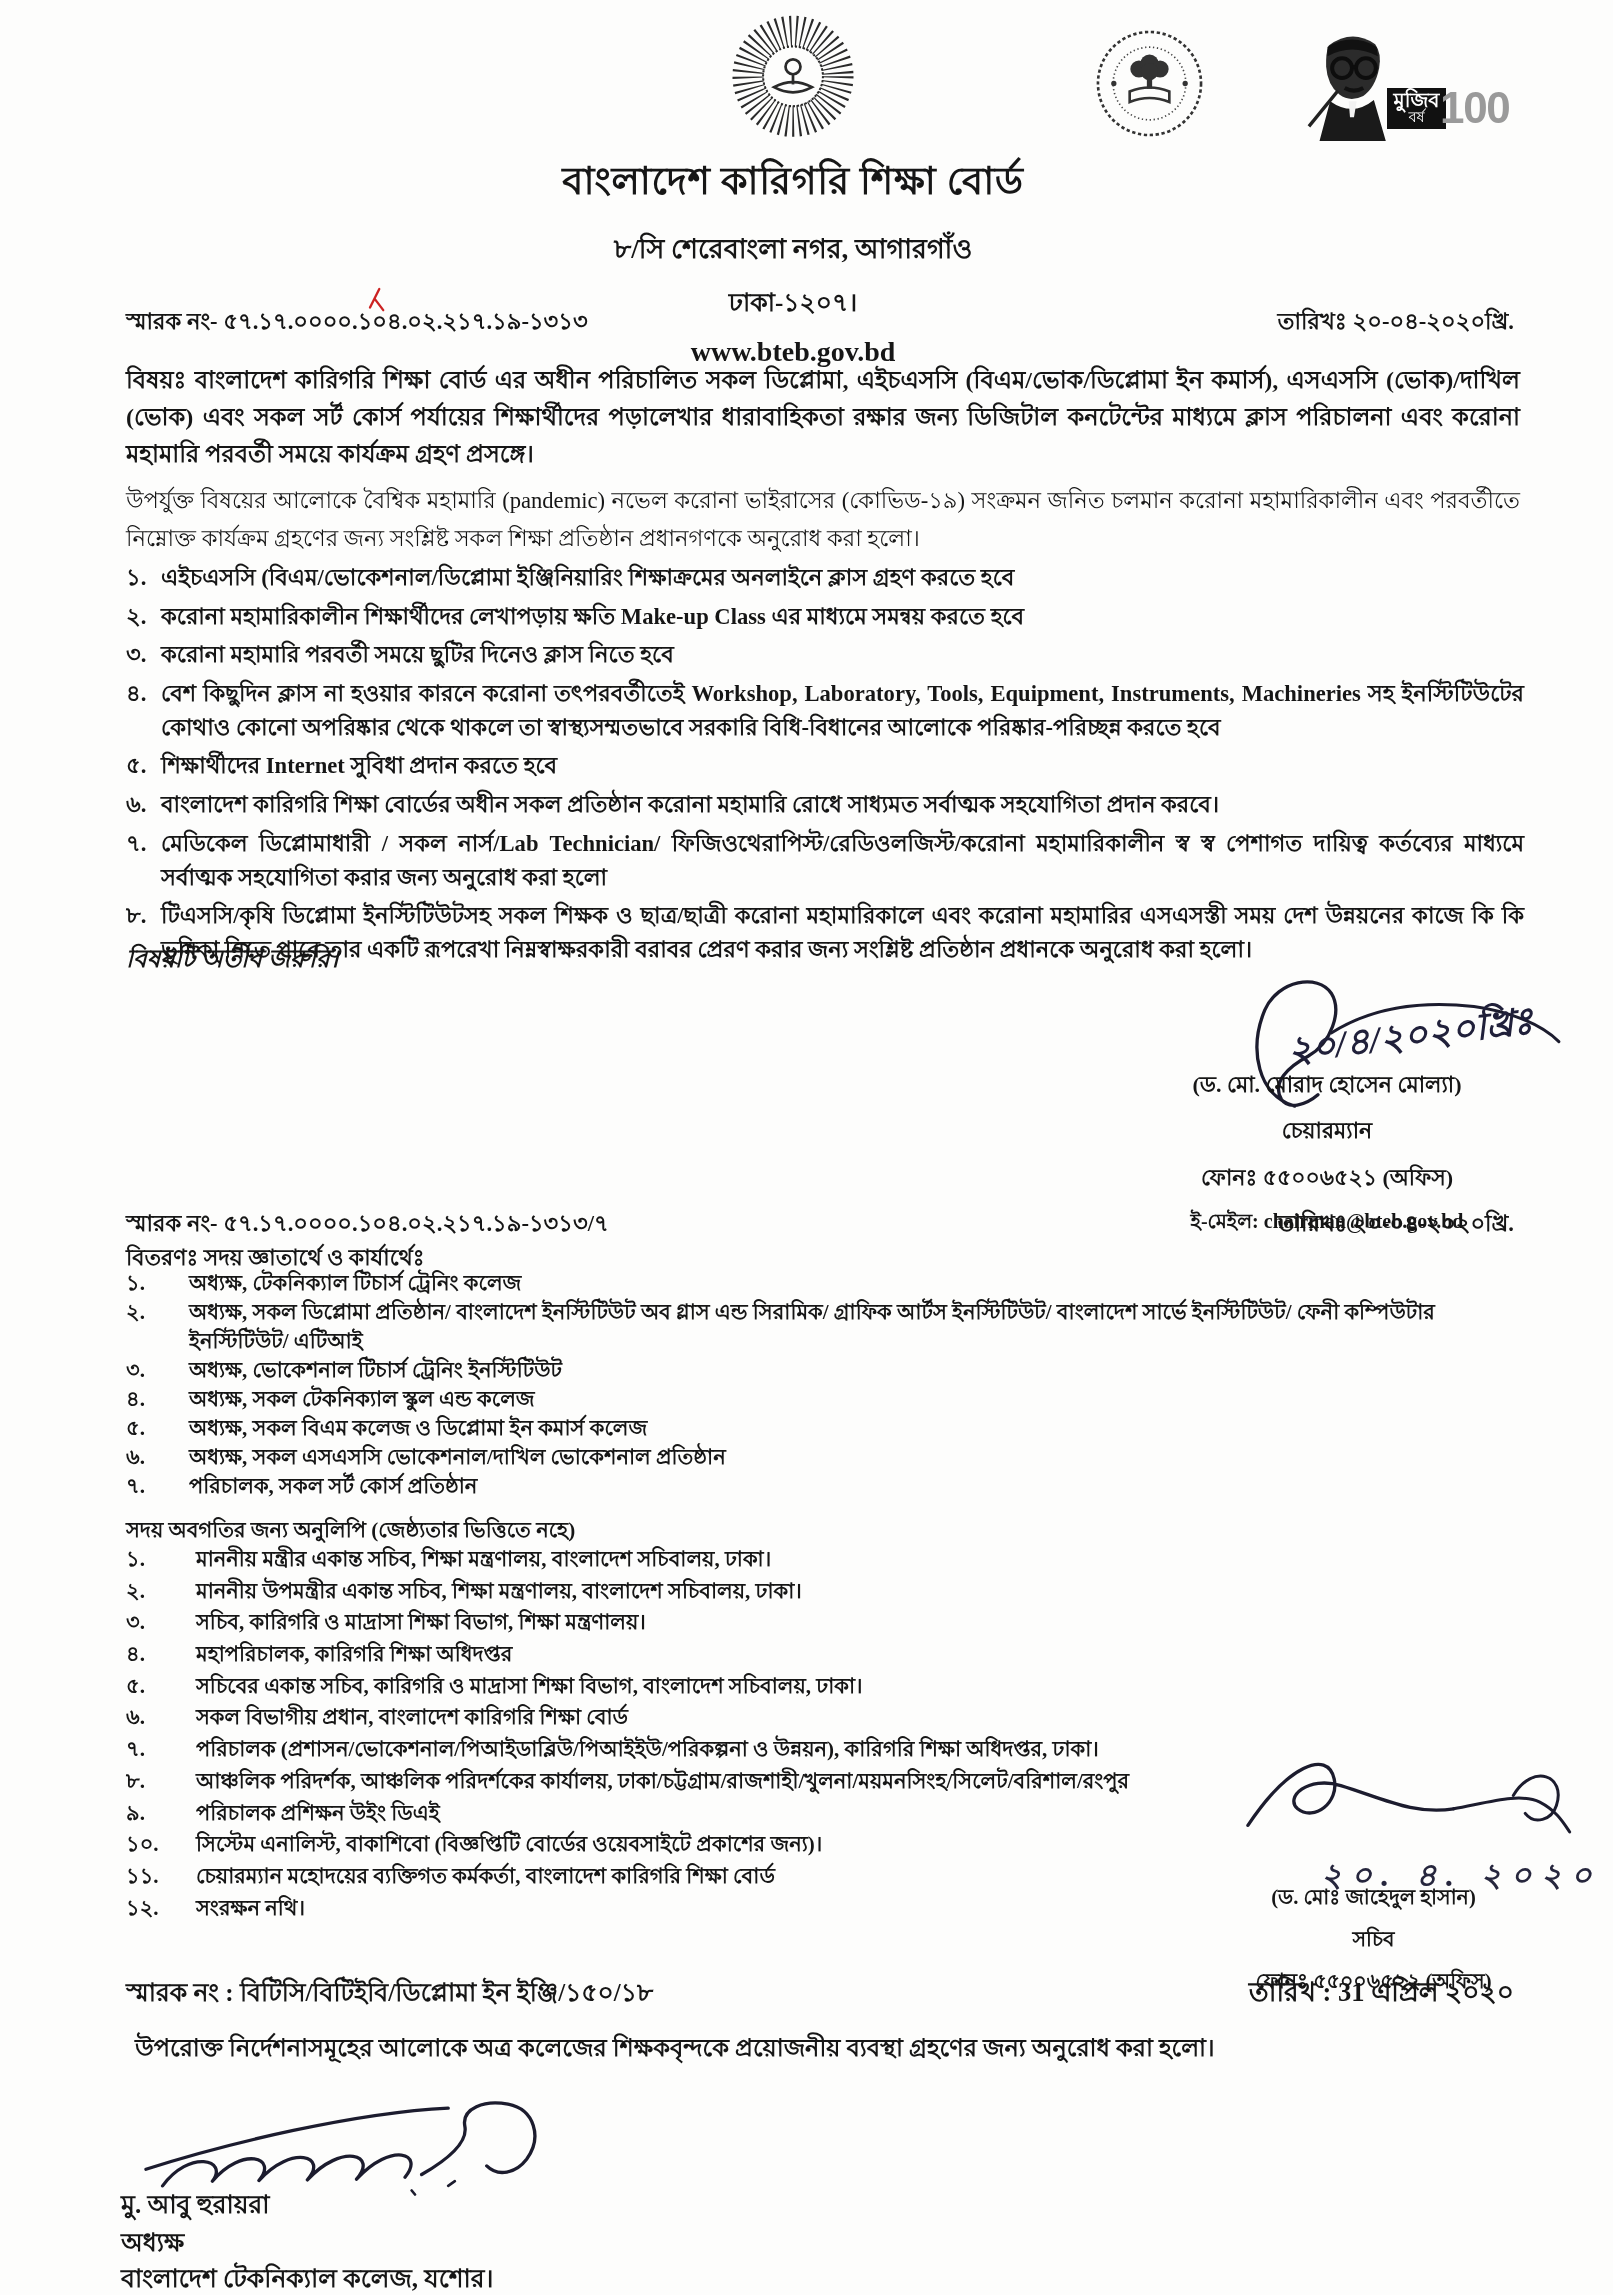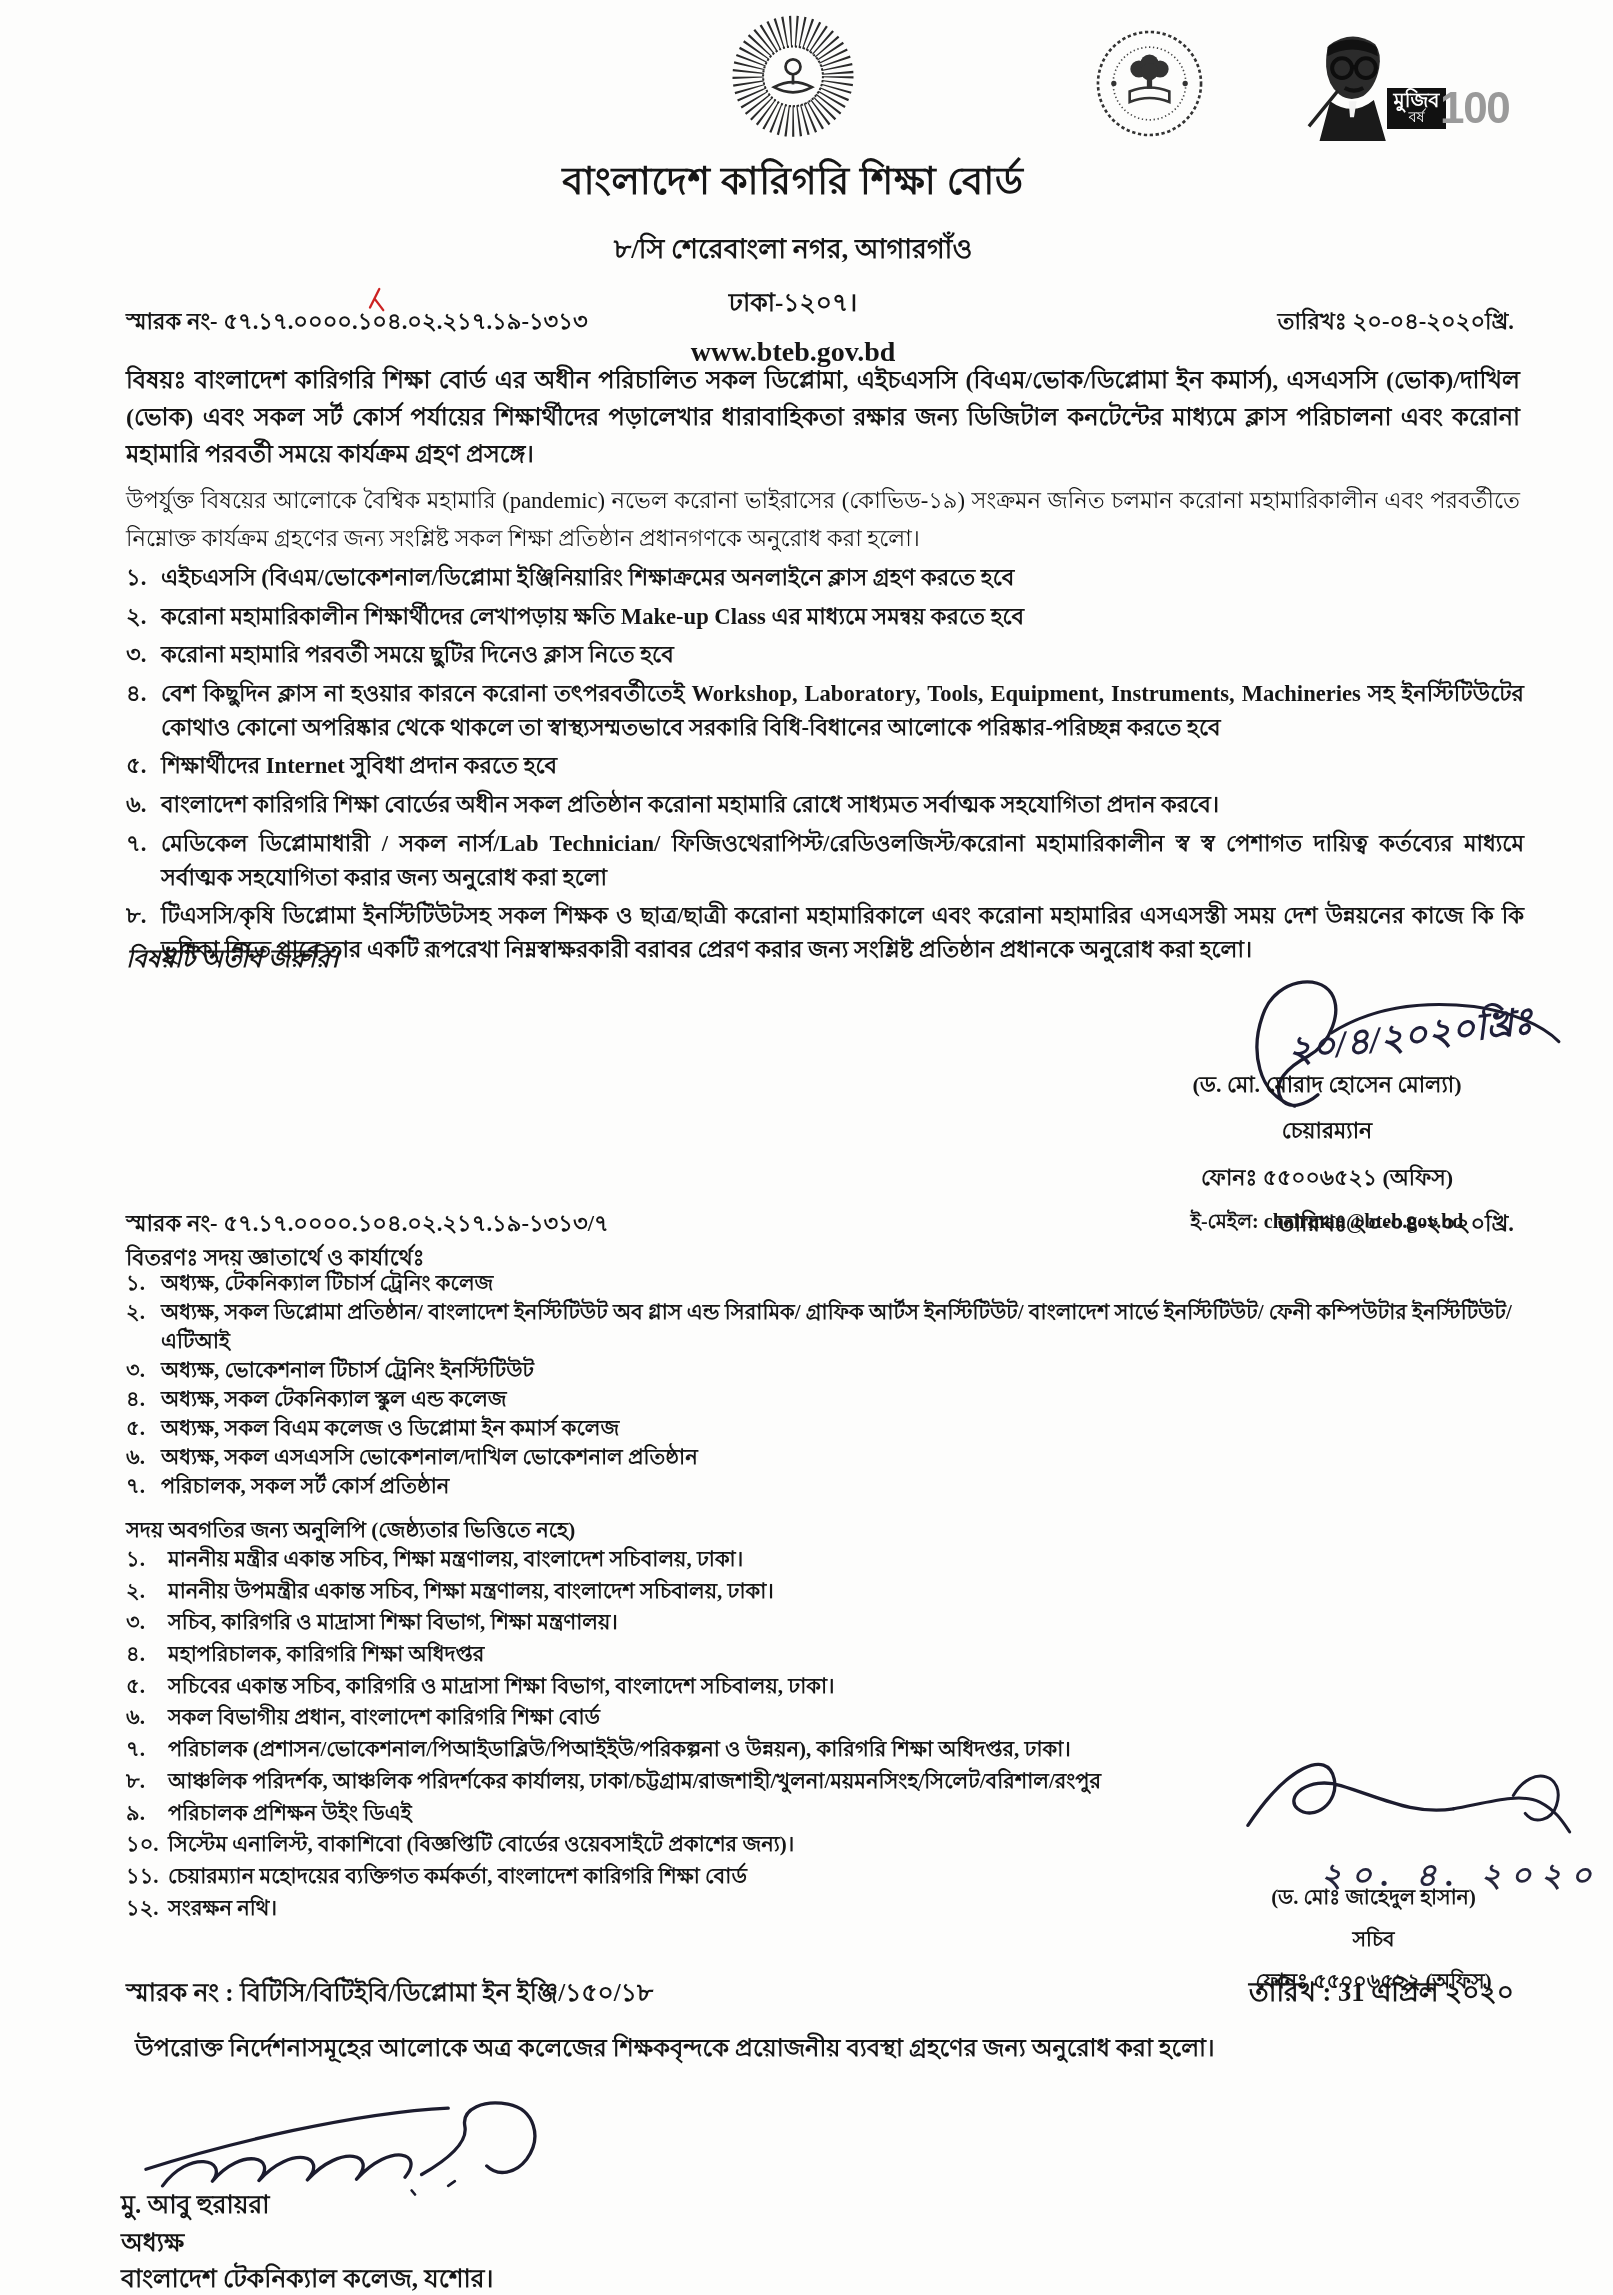--- a/index.html
+++ b/index.html
@@ -53,21 +53,21 @@
   .chair-block { left: 1075px; top: 1067px; width: 504px; text-align: center; font-size: 22px; font-weight: 700; }
   .chair-block div { margin-bottom: 9.3px; }
   .chair-block .email { font-size: 20px; }
 
   
   .memo-row-2 { top: 1206px; }
   .dist-head { left: 126px; top: 1240px; font-size: 22px; font-weight: 700; }
   .plain-list { left: 126px; width: 1398px; list-style: none; }
   .plain-list li { display: flex; font-size: 21px; font-weight: 600; line-height: 29px; }
   .plain-list li .no { flex: 0 0 35px; }
-  .plain-list li .tx { flex: 1; }
+  .plain-list li .tx { flex: 1; margin-left: 28px; }
   .dist-list { top: 1269px; }
   .copies-head { left: 126px; top: 1514px; font-size: 21px; font-weight: 700; }
   .copies-list { top: 1544px; width: 1161px; }
   .copies-list li { line-height: 31px; margin-bottom: 0.7px; }
   .copies-list li .no { flex: 0 0 42px; }
 
   
   .sec-sig { left: 1228px; top: 1739px; }
   .sec-date { left: 1321px; top: 1850px; font-size: 32px; font-weight: 600; font-style: italic; letter-spacing: 9.3px; color: #26263d; white-space: nowrap; }
   .sec-block { left: 1168px; top: 1882px; width: 411px; text-align: center; font-size: 20.6px; font-weight: 700; }

